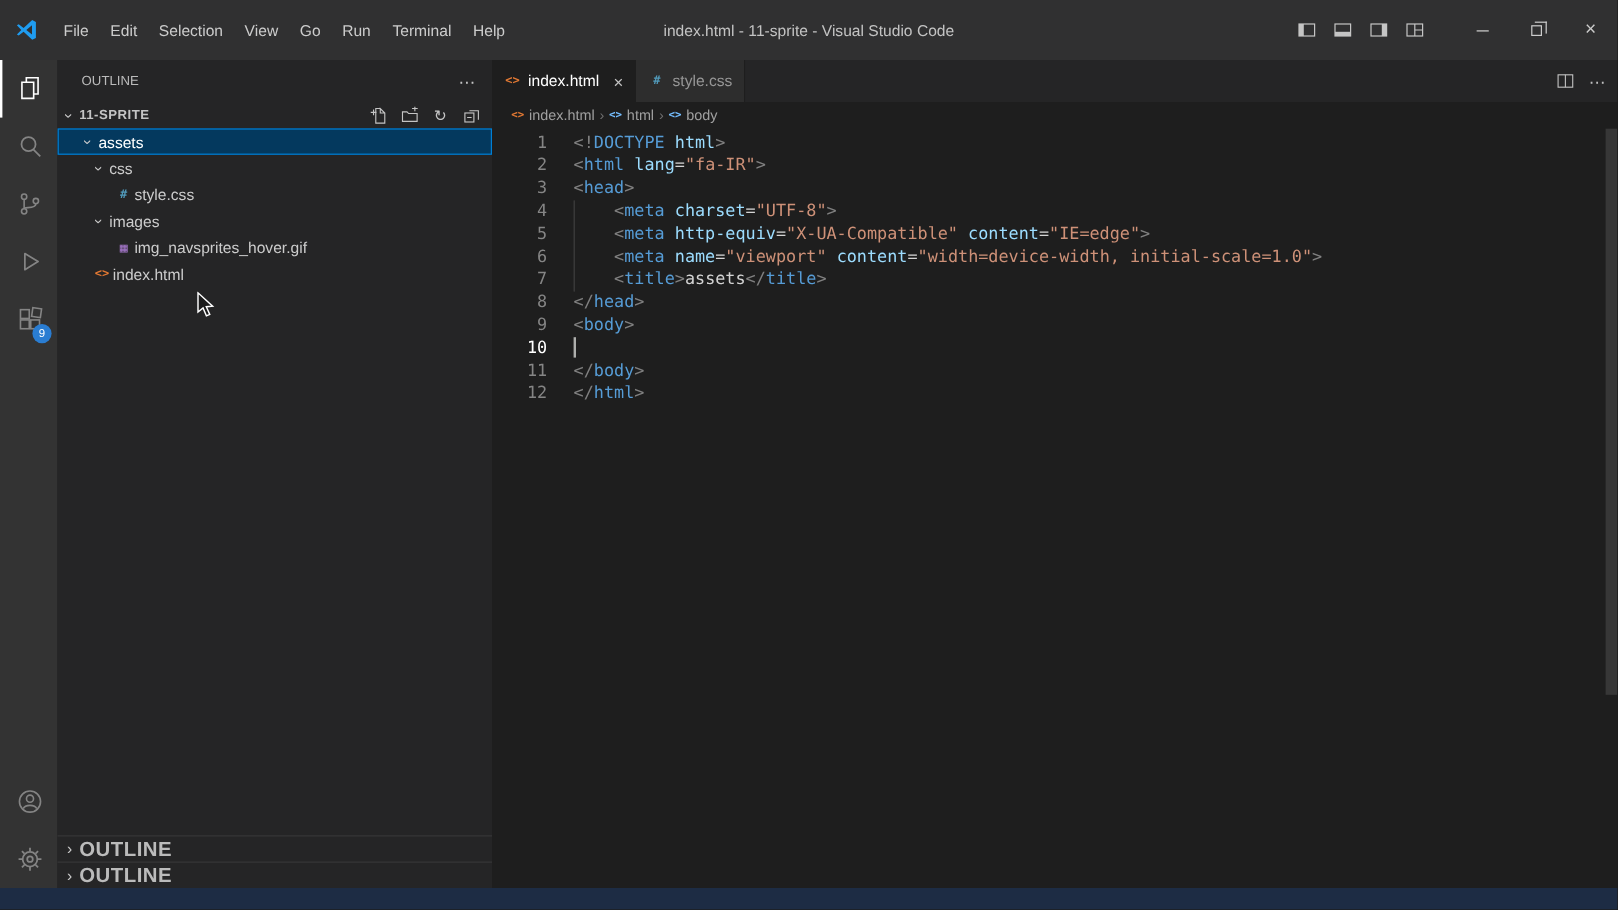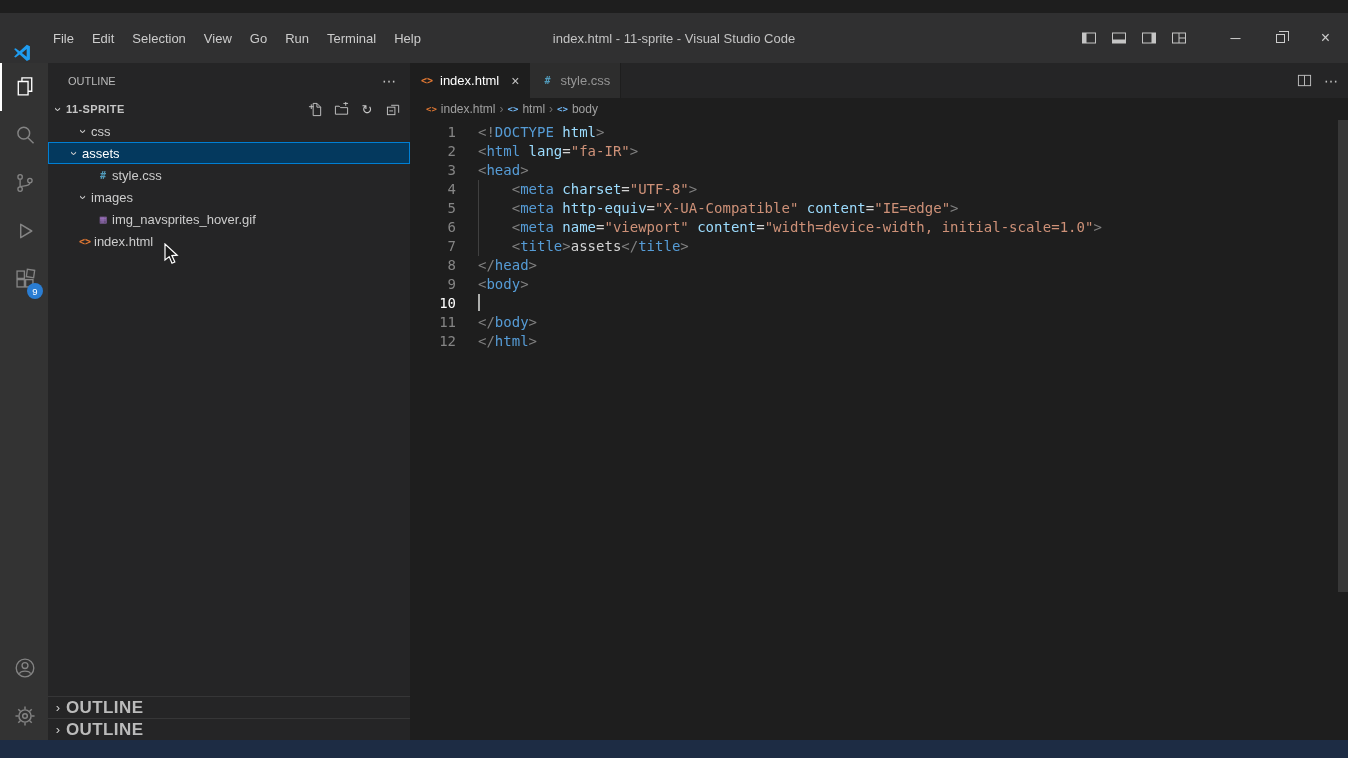--- a/index.html
+++ b/index.html
@@ -2,21 +2,21 @@
 <html style="--status-bar: #1d2c44; --badge: #2a7dd2; --selection: #04395e; --focus-border: #007fd4; --logo: #1f9cf0; --html-icon: #e37933; --css-icon: #519aba; --image-icon: #a074c4;"><head>
 <meta charset="utf-8">
 <style>
   * { box-sizing: border-box; margin: 0; padding: 0; }
   html, body { width: 1348px; height: 758px; overflow: hidden; background: #1e1e1e; }
   body { font-family: "Liberation Sans", sans-serif; color: #cccccc; }
 
   .app { position: relative; width: 1348px; height: 758px; display: flex; flex-direction: column; }
 
   
-  .titlebar { position: relative; height: 50px; background: #303031; display: flex; align-items: flex-end; flex: none; margin-top: 13px; }
+  .titlebar { position: relative; height: 50px; background: #303031; display: flex; align-items: center; flex: none; }
   .logo { margin: 0 12px 0 12px; display: flex; align-items: center; }
   .menubar { display: flex; height: 100%; align-items: center; }
   .menu-item { padding: 0 9px; font-size: 13px; color: #cccccc; height: 100%; display: flex; align-items: center; cursor: default; }
   .window-title { position: absolute; left: 50%; top: 0; height: 100%; display: flex; align-items: center; transform: translateX(-50%); font-size: 13px; color: #c3c3c3; white-space: nowrap; }
   .titlebar-right { position: absolute; right: 0; top: 0; height: 100%; display: flex; align-items: center; }
   .layout-controls { display: flex; align-items: center; gap: 14px; margin-right: 26px; color: #c5c5c5; }
   .layout-controls span { display: flex; }
   .window-controls { display: flex; height: 100%; }
   .win-btn { width: 45px; height: 100%; display: flex; align-items: center; justify-content: center; font-size: 14px; color: #cccccc; }
   .restore { position: relative; width: 9px; height: 9px; border: 1px solid #cccccc; background: #303031; }
@@ -260,27 +260,27 @@
           <span class="act">
               <svg width="15" height="15" viewBox="0 0 16 16" fill="none" stroke="currentColor">
                 <path d="M5.5 3.5 h8 v8"></path>
                 <rect x="1.5" y="5.5" width="8" height="8"></rect>
                 <line x1="3.5" y1="9.5" x2="7.5" y2="9.5"></line>
               </svg>
             </span>
         </span>
       </div>
       <div class="file-tree">
+          <div class="tree-row selected" style="padding-left: 18px;">
+            <span class="twistie expanded">›</span>
+            <span class="tree-label">assets</span>
+          </div>
           <div class="tree-row" style="padding-left: 27px;">
             <span class="twistie expanded">›</span>
             <span class="tree-label">css</span>
-          </div>
-          <div class="tree-row selected" style="padding-left: 18px;">
-            <span class="twistie expanded">›</span>
-            <span class="tree-label">assets</span>
           </div>
           <div class="tree-row" style="padding-left: 36px;">
             <span class="file-spacer"></span>
             <span class="ficon ficon-css">#</span>
             <span class="tree-label">style.css</span>
           </div>
           <div class="tree-row" style="padding-left: 27px;">
             <span class="twistie expanded">›</span>
             <span class="tree-label">images</span>
           </div>

